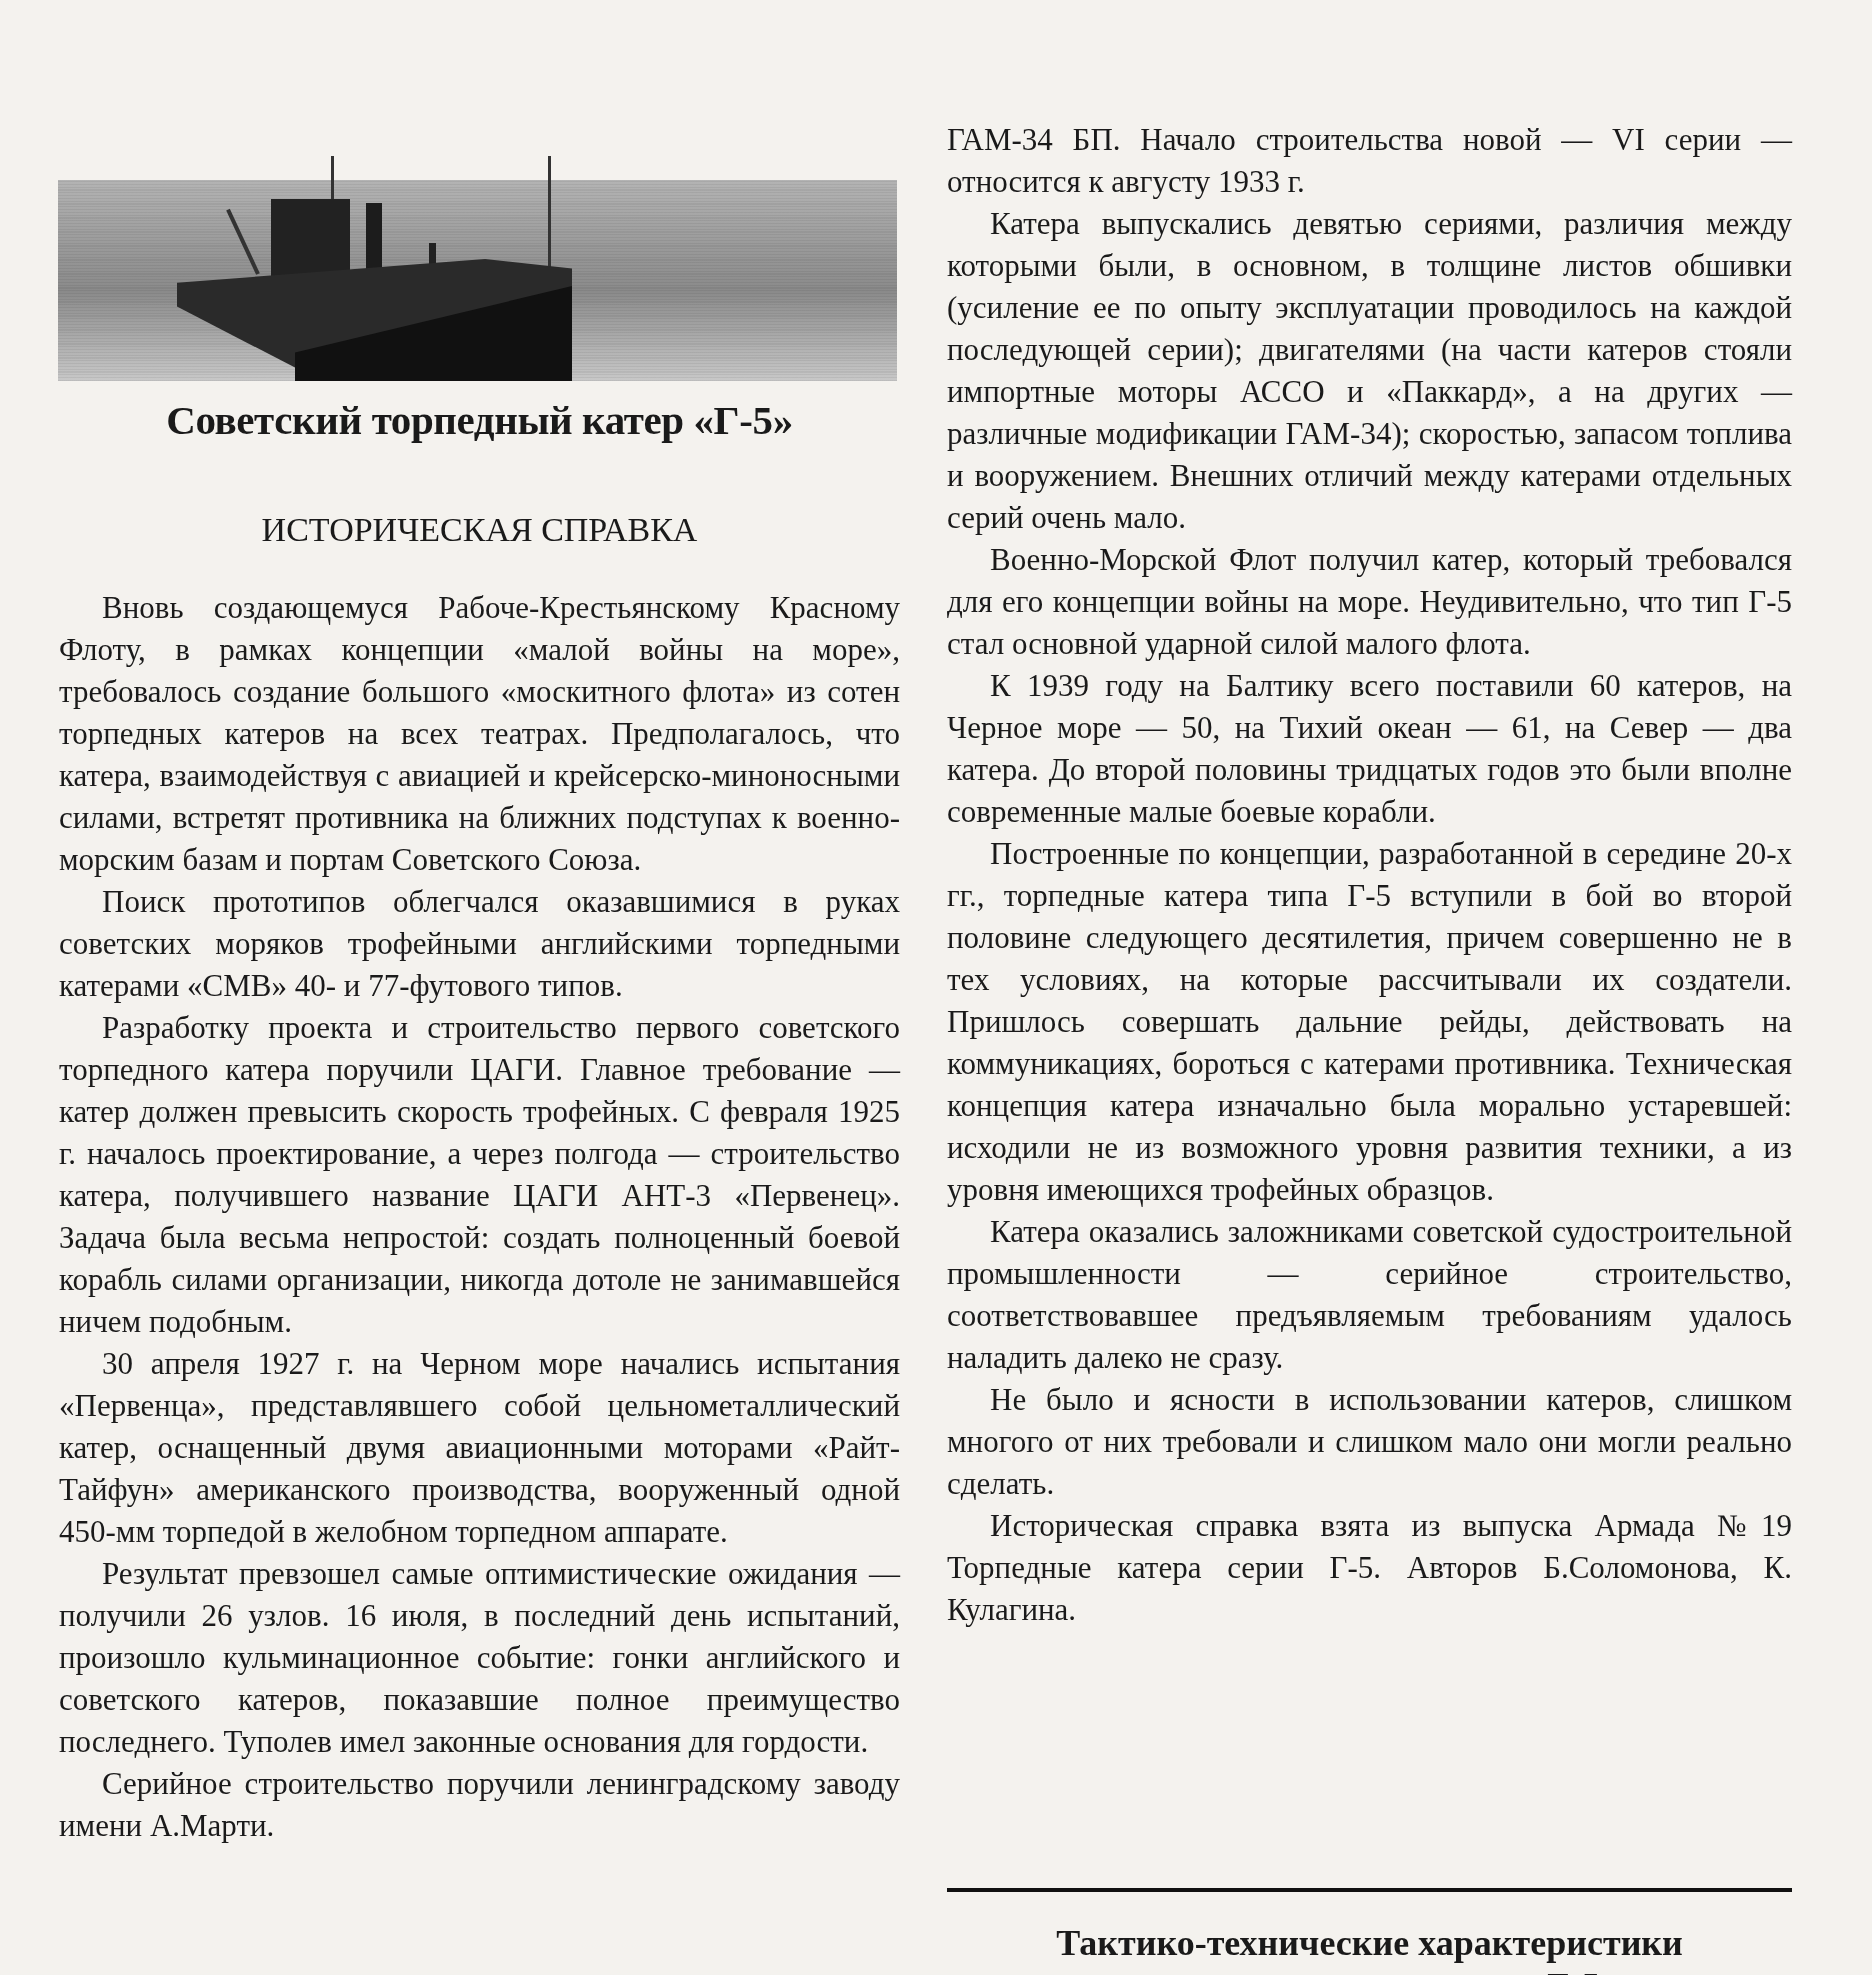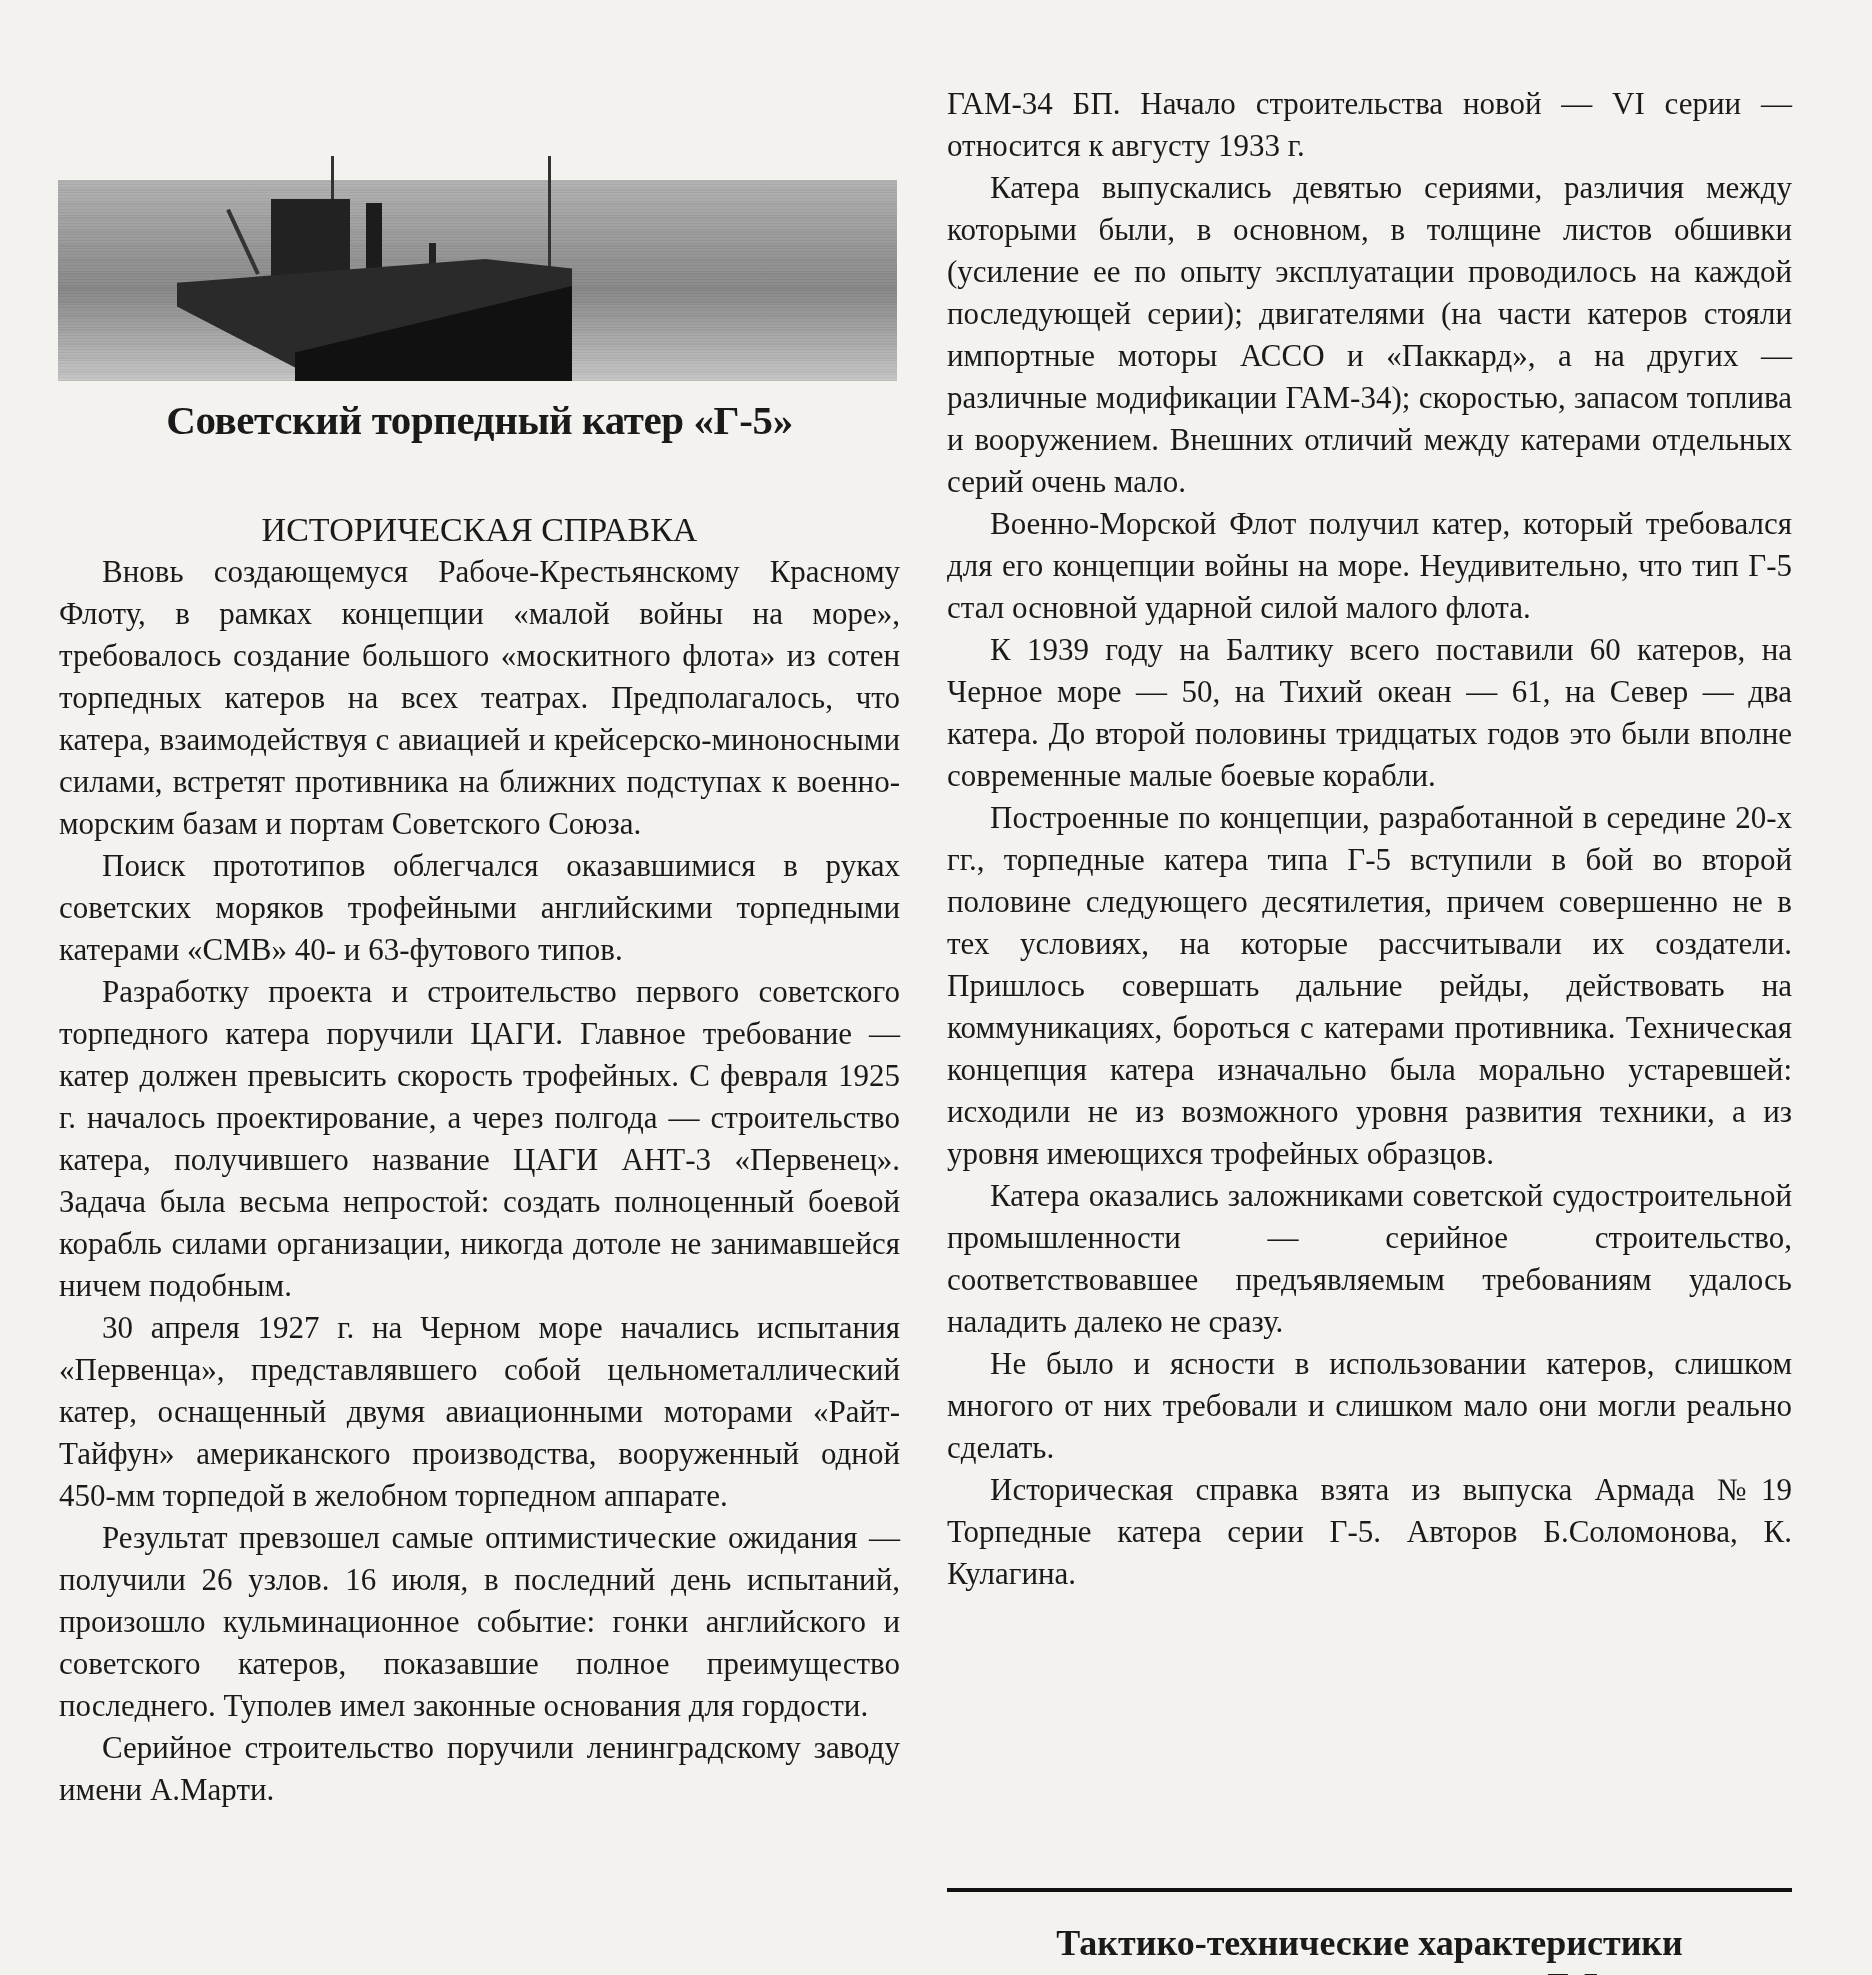--- a/index.html
+++ b/index.html
@@ -41,21 +41,21 @@
 
   .caption {
     position:absolute; left:59px; top:397px; width:841px; text-align:center;
     font-weight:bold; font-size:41px; line-height:47px; letter-spacing:-0.4px;
   }
   .section-title {
     position:absolute; left:59px; top:508px; width:841px; text-align:center;
     font-weight:normal; font-size:34px; line-height:43px;
   }
   .text {
-    font-size:31px; line-height:42px; text-align:justify;
+    font-size:31px; line-height:42px; text-align:justify;margin-top:36px;
   }
   .text p { margin:0; text-indent:43px; }
   .text p.noindent { text-indent:0; }
   .text p + p { margin-top:0; }
 
   .left .text { position:absolute; left:0; top:551px; width:841px; }
   .right .text { position:absolute; left:0; top:83px; width:845px; }
 
   .credit { font-weight:normal; }
 
@@ -81,21 +81,21 @@
   <div class="hull"></div>
   <div class="hull2"></div>
 </div>
 
 <div class="caption">Советский торпедный катер «Г-5»</div>
 <div class="section-title">ИСТОРИЧЕСКАЯ СПРАВКА</div>
 
 <div class="col left">
   <div class="text">
     <p>Вновь создающемуся Рабоче-Крестьянскому Красному Флоту, в рамках концепции «малой войны на море», требовалось создание большого «москитного флота» из сотен торпедных катеров на всех театрах. Предполагалось, что катера, взаимодействуя с авиацией и крейсерско-миноносными силами, встретят противника на ближних подступах к военно-морским базам и портам Советского Союза.</p>
-    <p>Поиск прототипов облегчался оказавшимися в руках советских моряков трофейными английскими торпедными катерами «СМВ» 40- и 63-футового типов.</p>
+    <p>Поиск прототипов облегчался оказавшимися в руках советских моряков трофейными английскими торпедными катерами «СМВ» 40- и 77-футового типов.</p>
     <p>Разработку проекта и строительство первого советского торпедного катера поручили ЦАГИ. Главное требование — катер должен превысить скорость трофейных. С февраля 1925 г. началось проектирование, а через полгода — строительство катера, получившего название ЦАГИ АНТ-3 «Первенец». Задача была весьма непростой: создать полноценный боевой корабль силами организации, никогда дотоле не занимавшейся ничем подобным.</p>
     <p>30 апреля 1927 г. на Черном море начались испытания «Первенца», представлявшего собой цельнометаллический катер, оснащенный двумя авиационными моторами «Райт-Тайфун» американского производства, вооруженный одной 450-мм торпедой в желобном торпедном аппарате.</p>
     <p>Результат превзошел самые оптимистические ожидания — получили 26 узлов. 16 июля, в последний день испытаний, произошло кульминационное событие: гонки английского и советского катеров, показавшие полное преимущество последнего. Туполев имел законные основания для гордости.</p>
     <p>Серийное строительство поручили ленинградскому заводу имени А.Марти.</p>
 
   </div>
 </div>
 
 <div class="col right">
   <div class="text">

